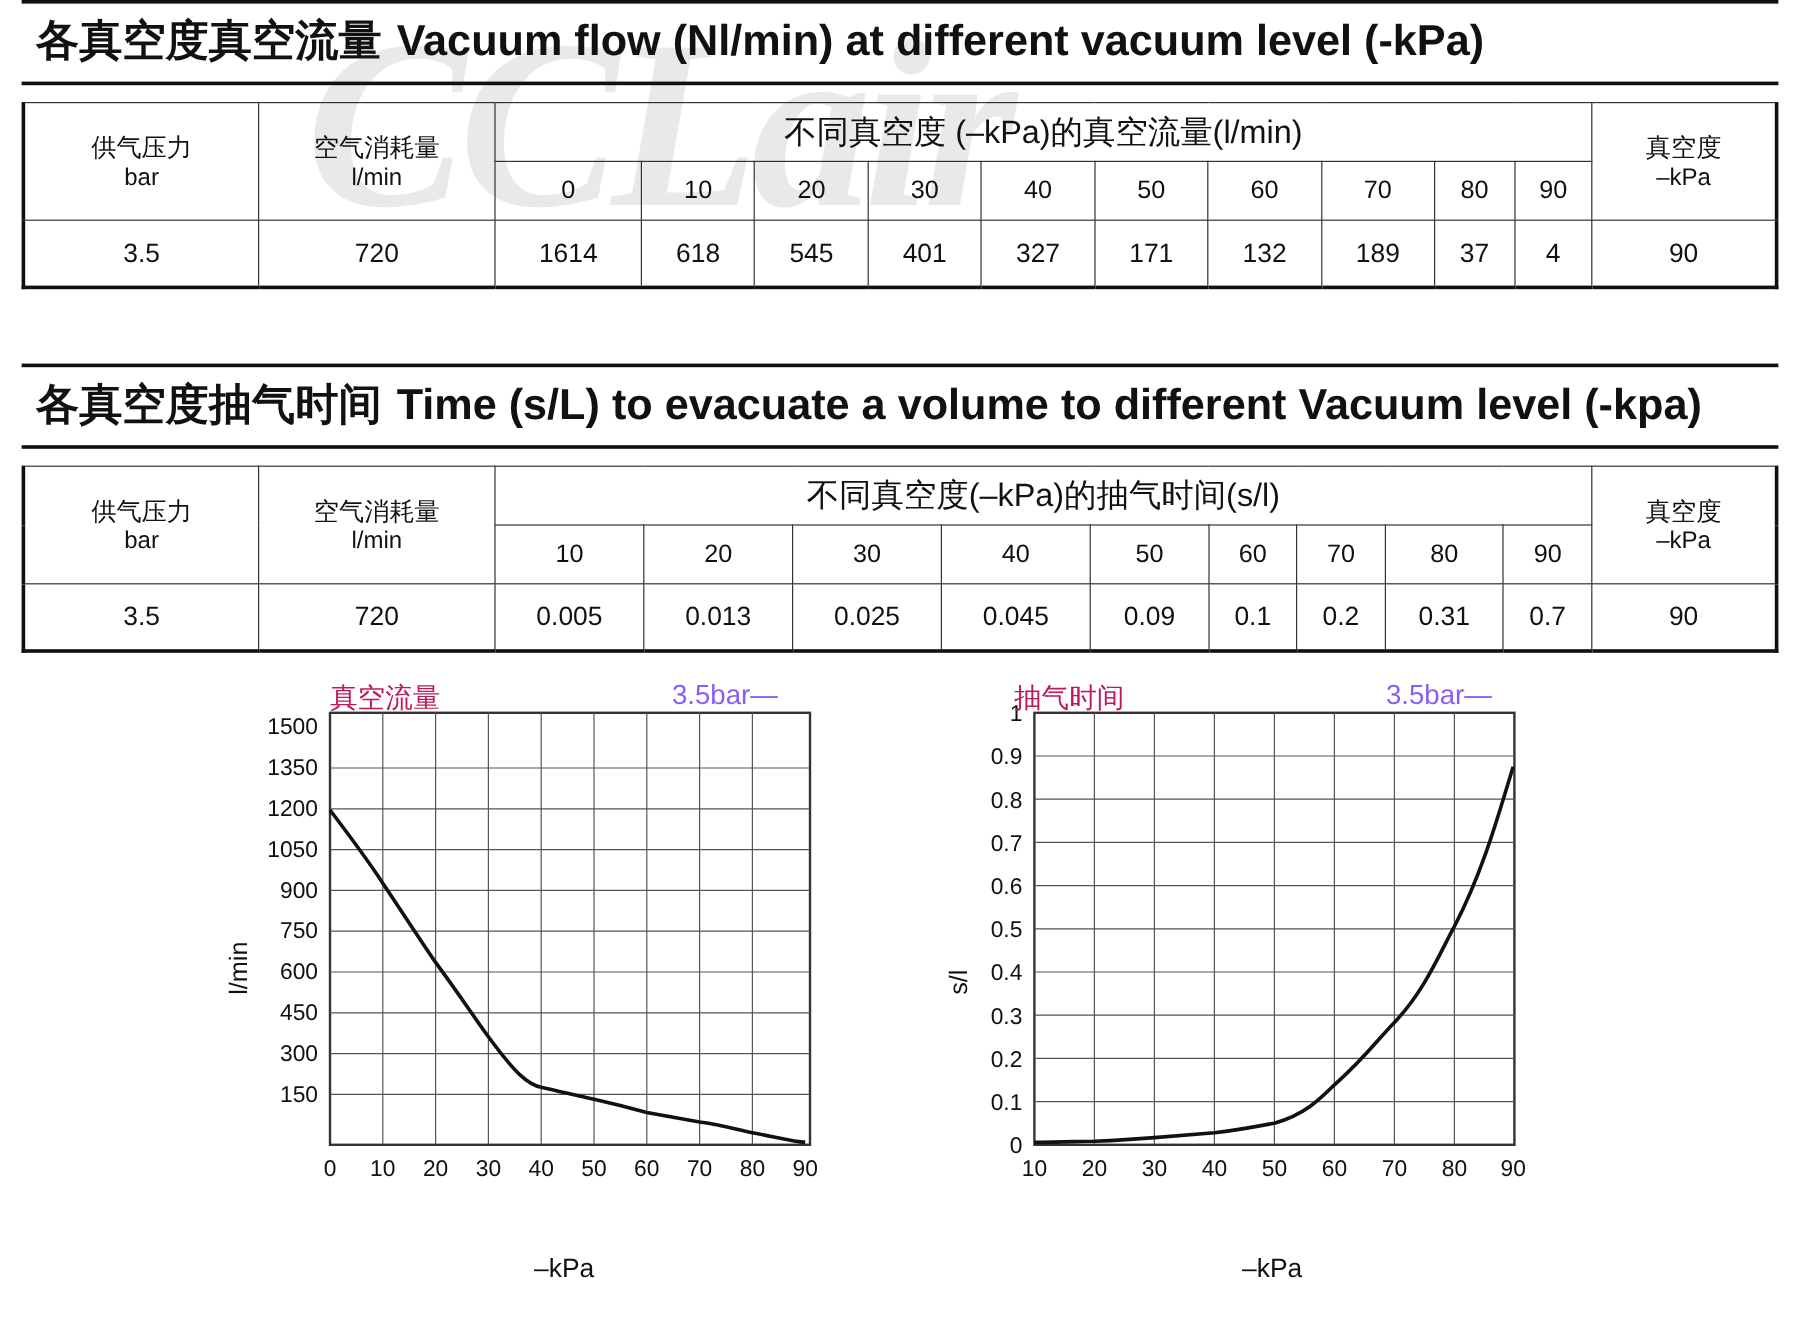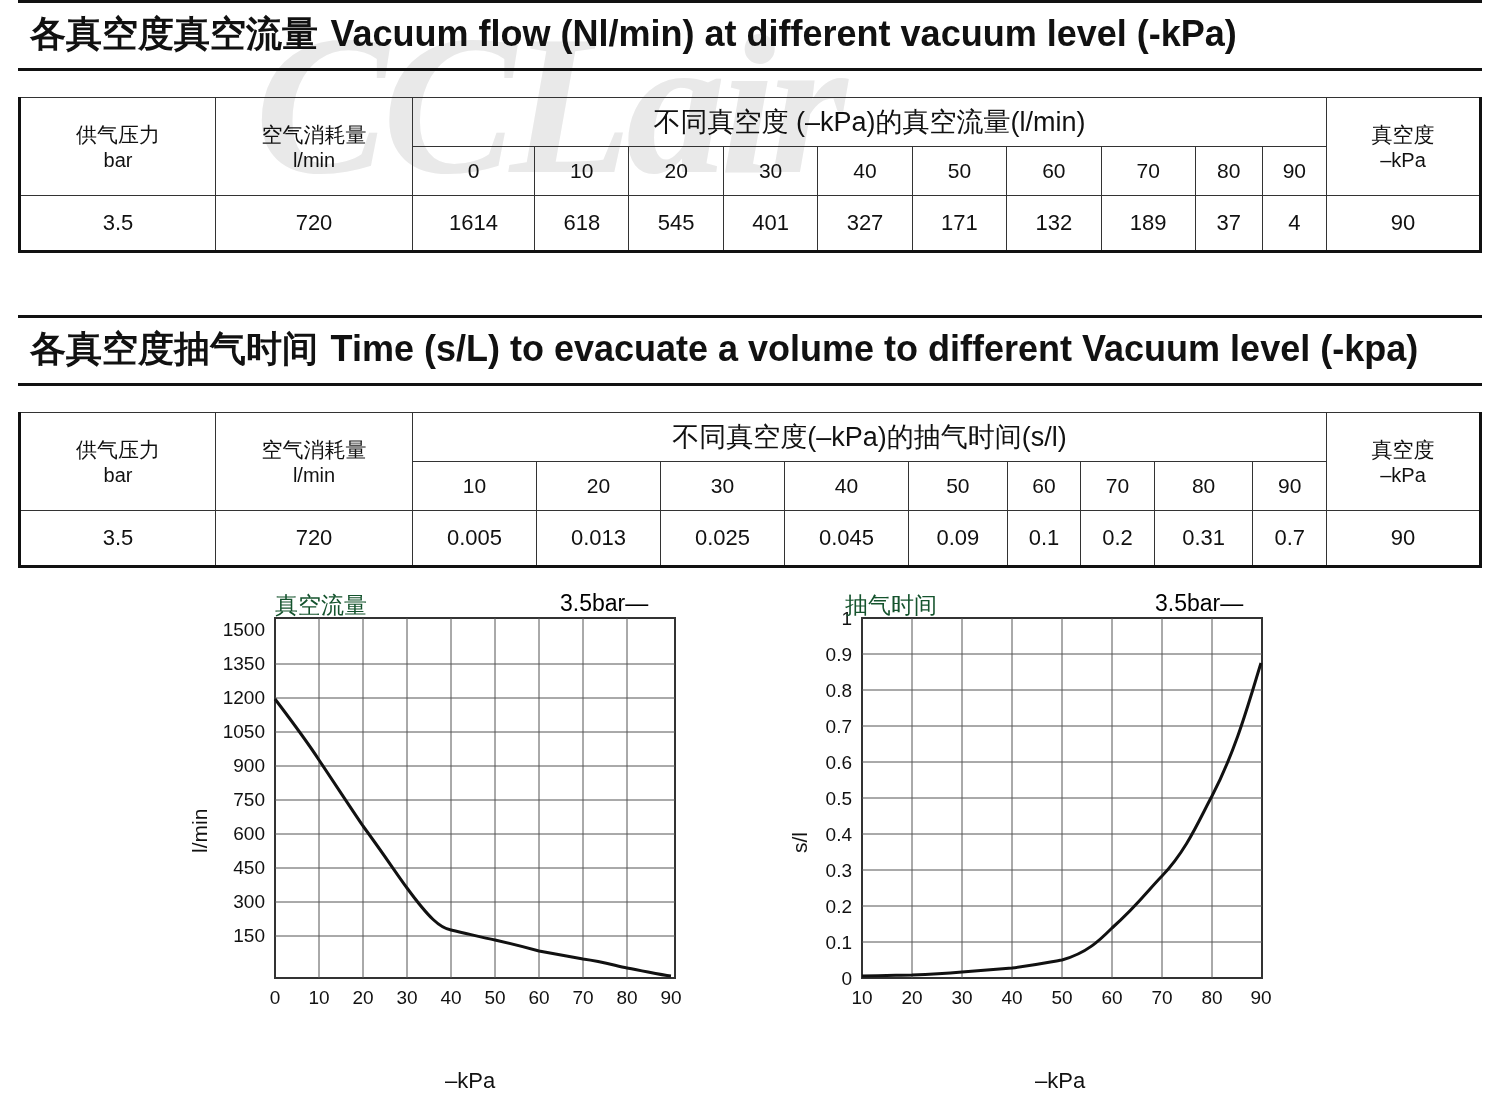--- a/index.html
+++ b/index.html
@@ -39,21 +39,21 @@
     font-size:36px;
     font-weight:bold;
     letter-spacing:0px;
     background:transparent;
   }
   .section-head .cn { font-family:"DejaVu Sans", sans-serif; font-weight:bold; }
 
   
   table.spec {
     border-collapse:collapse;
-    margin:26px 18px 0 18px;
+    margin:14px 18px 0 18px;
     width:1464px;
     background:transparent;
   }
   table.spec td, table.spec th {
     border:1px solid #333;
     text-align:center;
     vertical-align:middle;
     font-weight:normal;
     font-size:21px;
     color:#111;
@@ -74,27 +74,27 @@
   
   .charts {
     position:relative;
     margin-top:20px;
     height:520px;
   }
   .chart-box { position:absolute; top:0; }
   .chart-title {
     position:absolute;
     font-size:23px;
-    color:#14532d;
+    color:#be185d;
     white-space:nowrap;
   }
   .chart-legend {
     position:absolute;
     font-size:23px;
-    color:#000000;
+    color:#8b5cf6;
     white-space:nowrap;
   }
   .axis-label-y {
     position:absolute;
     font-size:21px;
     transform:rotate(-90deg);
     transform-origin:left top;
     white-space:nowrap;
   }
   .axis-label-x {

